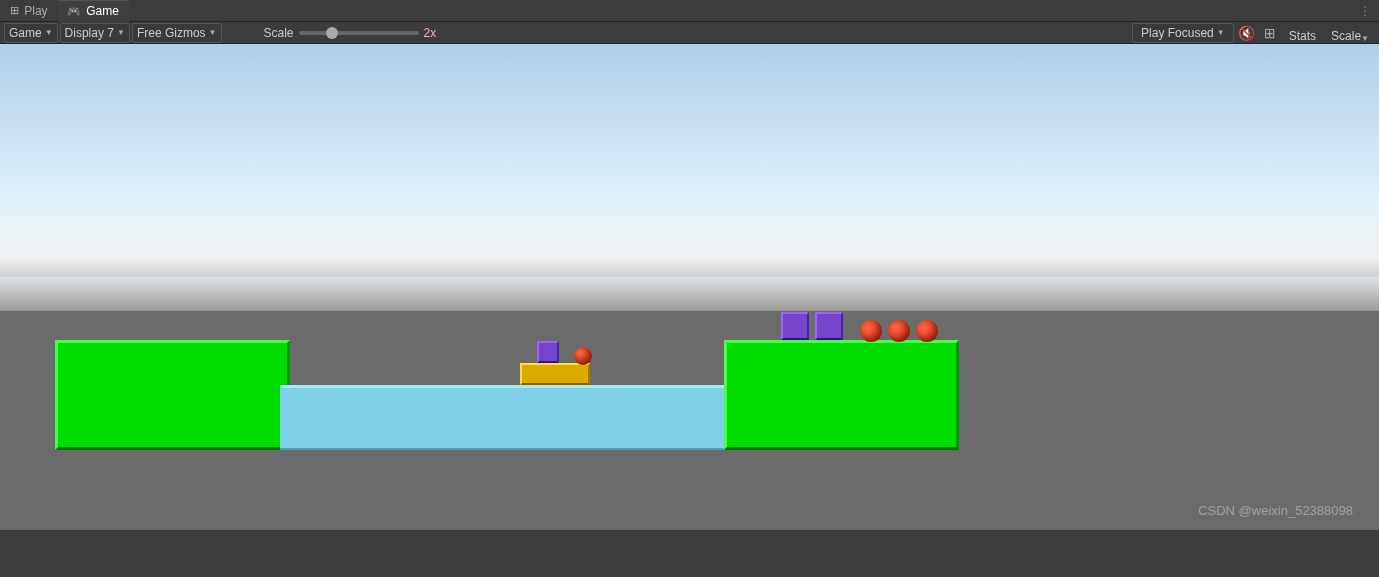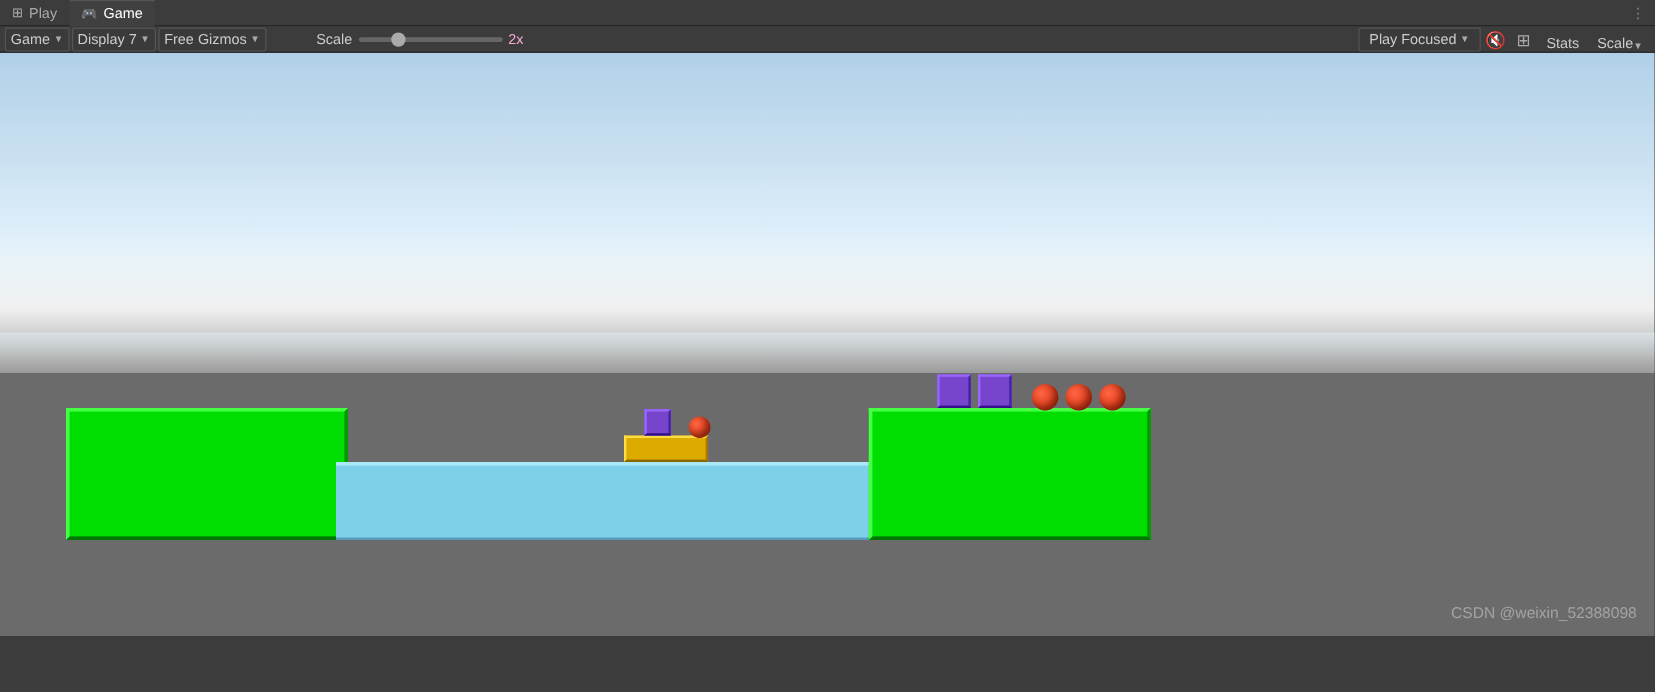--- a/index.html
+++ b/index.html
@@ -328,21 +328,21 @@
       height: 22px;
       border-radius: 50%;
       background: radial-gradient(circle at 35% 35%, #ff6644, #cc2200);
       box-shadow: inset -3px -3px 6px rgba(0,0,0,0.4);
     }
 
     
     .watermark {
       position: absolute;
       bottom: 12px;
-      right: 15px;
+      right: 26px;
       color: rgba(200,200,200,0.6);
       font-size: 13px;
     }
   </style>
 </head>
 <body>
 
 <div class="tab-bar">
   <div class="tab">
     <span class="tab-icon">⊞</span>

